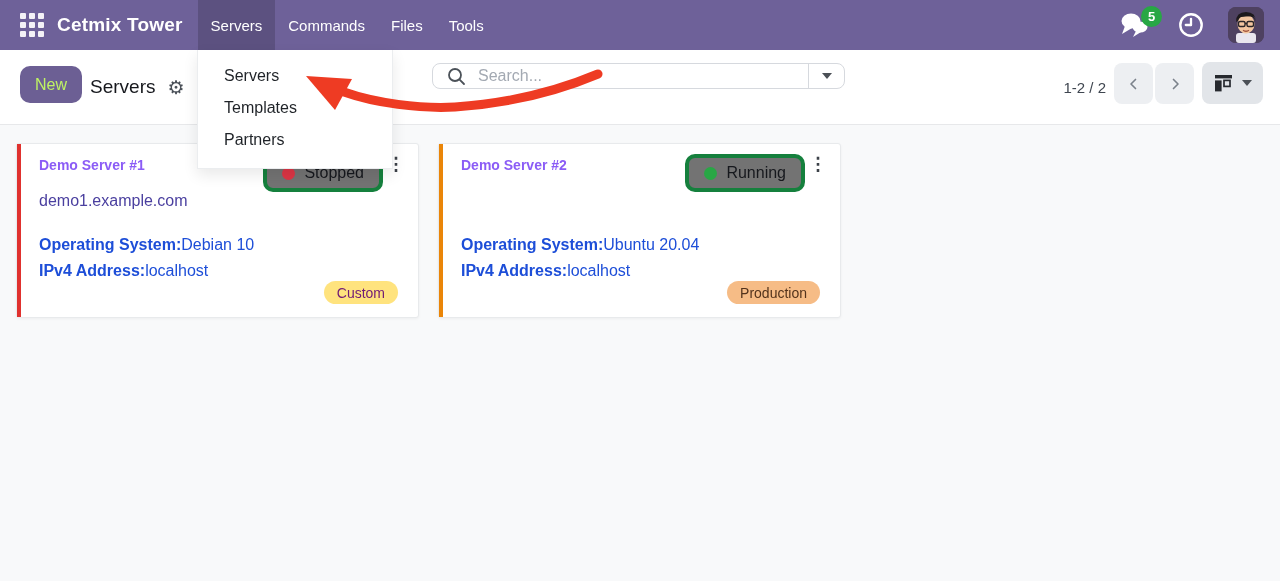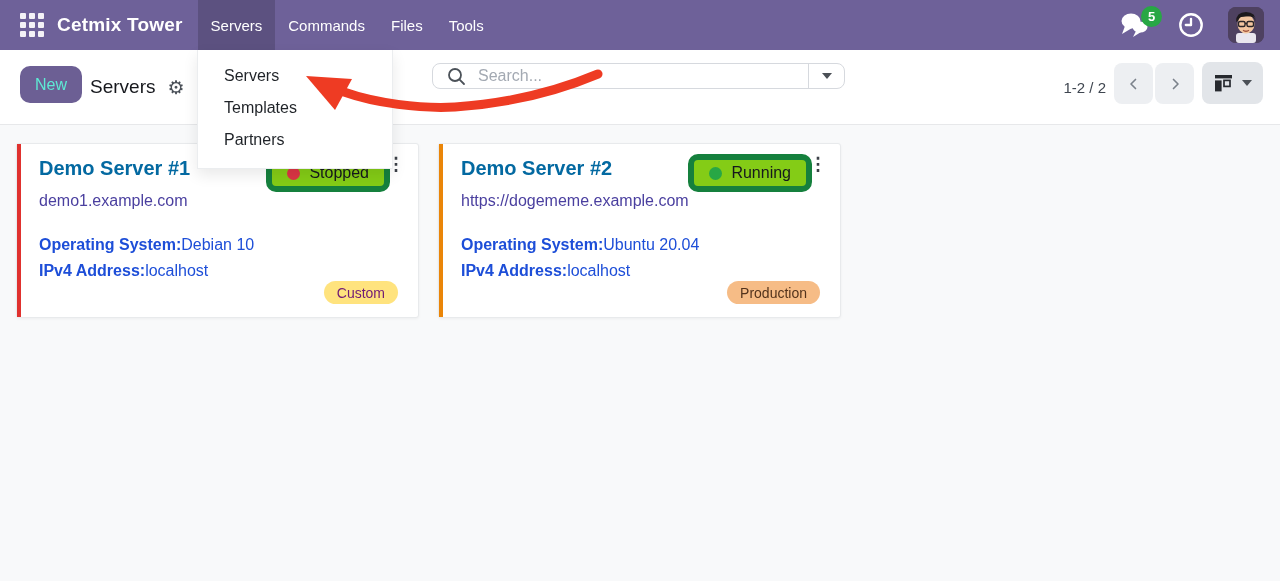--- a/index.html
+++ b/index.html
@@ -22,21 +22,21 @@
   .chat-badge { position:absolute; top:-5px; right:-12px; min-width:21px; height:21px;
                 background:#28a745; border-radius:11px; color:#fff; font-size:13px; font-weight:700;
                 display:flex; align-items:center; justify-content:center; padding:0 5px; }
   .clock-btn { width:26px; height:26px; margin-right:24px; cursor:pointer; }
   .avatar { width:36px; height:36px; border-radius:8px; overflow:hidden; cursor:pointer; background:#4e4160; }
 
   
   .control-panel { position:absolute; left:0; top:50px; width:1280px; height:75px;
                    background:#fff; border-bottom:1px solid #e7e8ea; z-index:5; }
   .new-btn { position:absolute; left:20px; top:16px; height:37px; padding:0 15px;
-             background:#6c5f94; color:#5eead4; font-size:16px; border:none; border-radius:10px;
+             background:#6c5f94; color:#bef264; font-size:16px; border:none; border-radius:10px;
              font-family:inherit; cursor:pointer; }
   .breadcrumb { position:absolute; left:90px; top:0; height:74px; display:flex;
                 align-items:center; gap:12px; }
   .breadcrumb-title { font-size:19px; color:#16181d; }
   .gear { font-size:19px; color:#4a5058; cursor:pointer; line-height:1; }
   .search-box { position:absolute; left:432px; top:13px; width:413px; height:26px;
                 border:1px solid #d6d9de; border-radius:8px; background:#fff;
                 display:flex; align-items:center; }
   .search-icon { margin-left:14px; display:flex; }
   .search-box input { flex:1; border:none; outline:none; font-size:16px; padding-left:12px;
@@ -59,23 +59,23 @@
 
   
   .content { position:absolute; left:0; top:125px; width:1280px; height:456px; background:#f8f9fa; }
   .card { position:absolute; top:18px; width:403px; height:175px; background:#fff;
           border:1px solid #e8eaec; border-radius:3px; box-shadow:0 1px 3px rgba(33,37,41,.05); cursor:pointer; }
   .card.c1 { left:16px; }
   .card.c2 { left:438px; }
   .card .stripe { position:absolute; left:0; top:0; bottom:0; width:4px; }
   .card.c1 .stripe { background:#e0312e; }
   .card.c2 .stripe { background:#ea8508; }
-  .card-title { position:absolute; left:22px; top:13px; font-size:20px; font-weight:700; color:#0369a1; }
-  .status-pill { position:absolute; right:28px; top:10px; height:38px; padding:0 15px;
-                 background:#84cc16; border:6px solid #15803d; border-radius:10px;
+  .card-title { position:absolute; left:22px; top:13px; font-size:14px; font-weight:700; color:#8b5cf6; }
+  .status-pill { position:absolute; right:35px; top:10px; height:38px; padding:0 15px;
+                 background:#737373; border:4px solid #15803d; border-radius:10px;
                  display:flex; align-items:center; gap:9px; font-size:16px; color:#16181d; cursor:pointer; }
   .status-dot { width:13px; height:13px; border-radius:50%; }
   .c1 .status-dot { background:#dc3545; }
   .c2 .status-dot { background:#28a745; }
   .kebab { position:absolute; right:13px; top:11px; font-size:18px; font-weight:700;
            color:#3c4148; line-height:1; cursor:pointer; }
   .card-url { position:absolute; left:22px; top:48px; font-size:16px; color:#4a3f9f;
               text-decoration:none; cursor:pointer; }
   .card-lines { position:absolute; left:22px; top:88px; font-size:16px; color:#1d4ed8; line-height:26px; }
   .card-lines b { font-weight:700; }
@@ -210,21 +210,20 @@
   </div>
 
   <div class="card c2">
     <span class="stripe"></span>
     <div class="card-title">Demo Server #2</div>
     <div class="status-pill">
       <span class="status-dot"></span>
       <span>Running</span>
     </div>
     <div class="kebab">⋮</div>
-    <a class="card-url">https://dogememe.example.com</a>
     <div class="card-lines">
       <div><b>Operating System:</b><span>Ubuntu 20.04</span></div>
       <div><b>IPv4 Address:</b><span>localhost</span></div>
     </div>
     <div class="tag">Production</div>
   </div>
 
 </div>
 
 <div class="dropdown">

